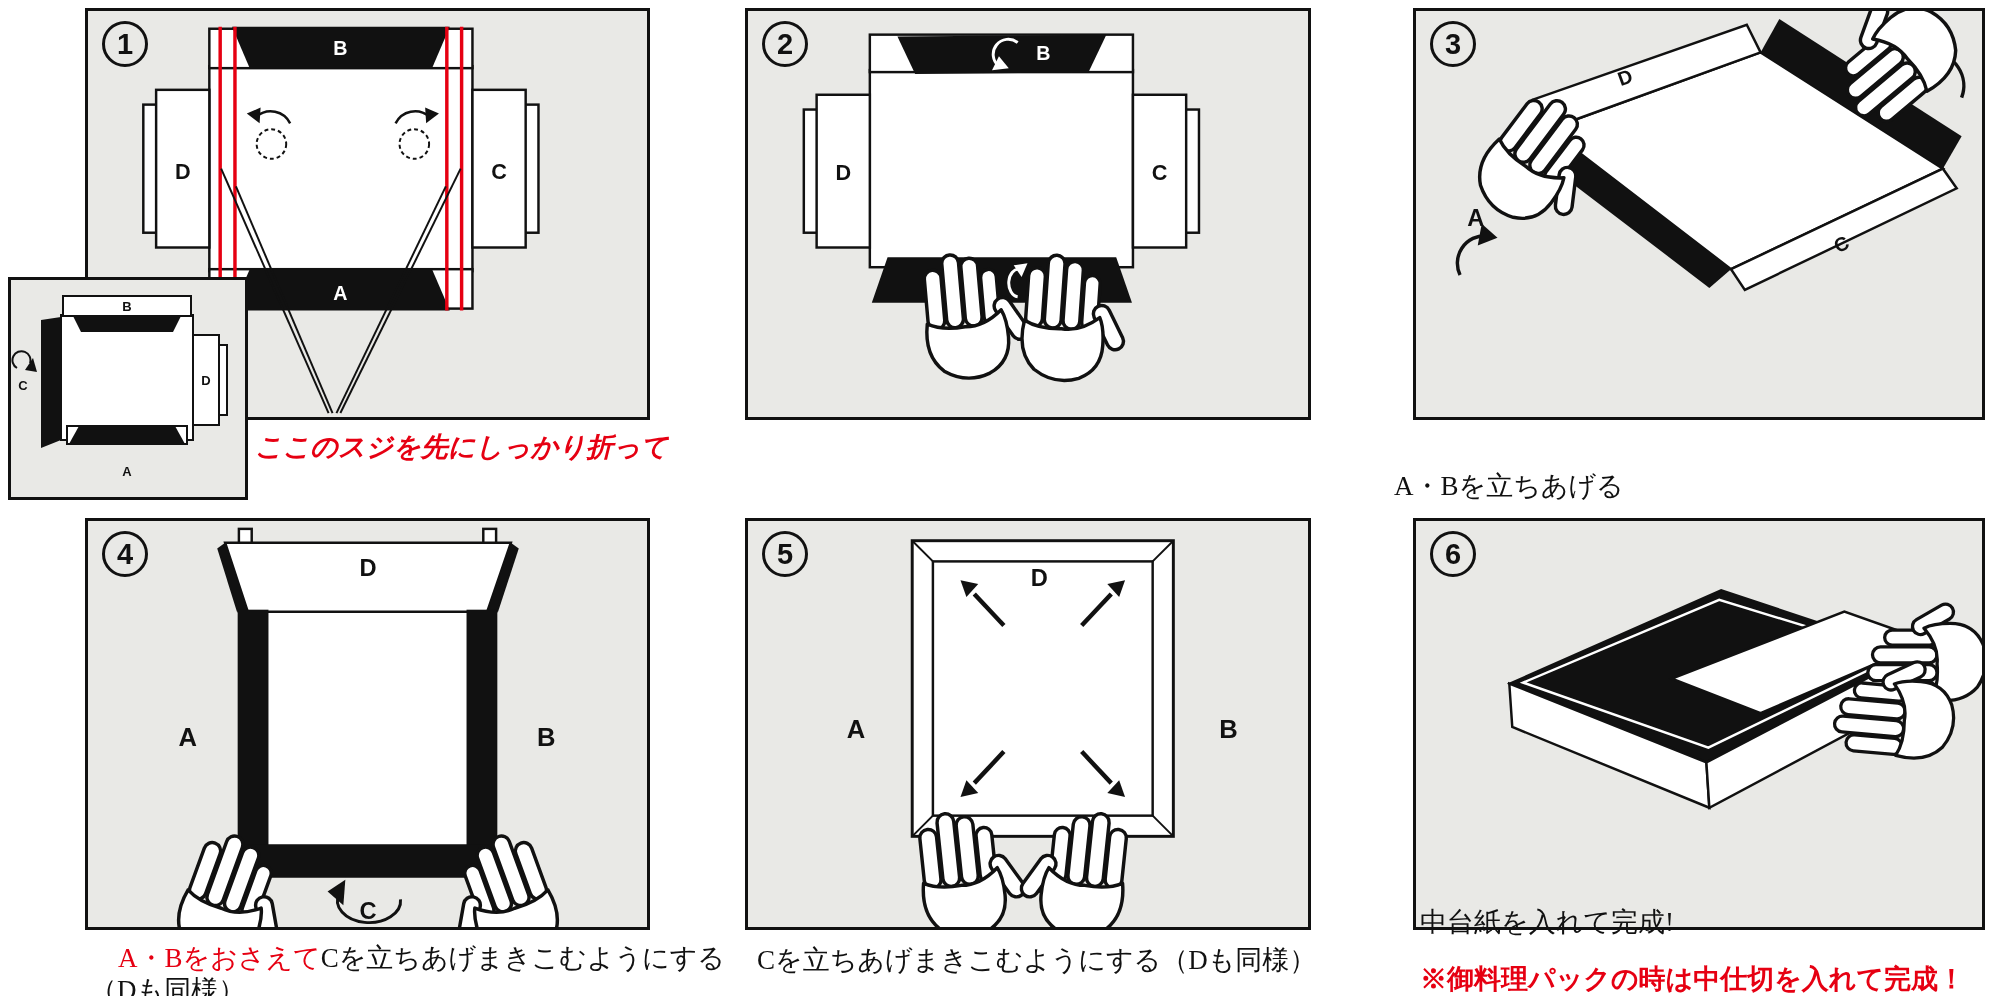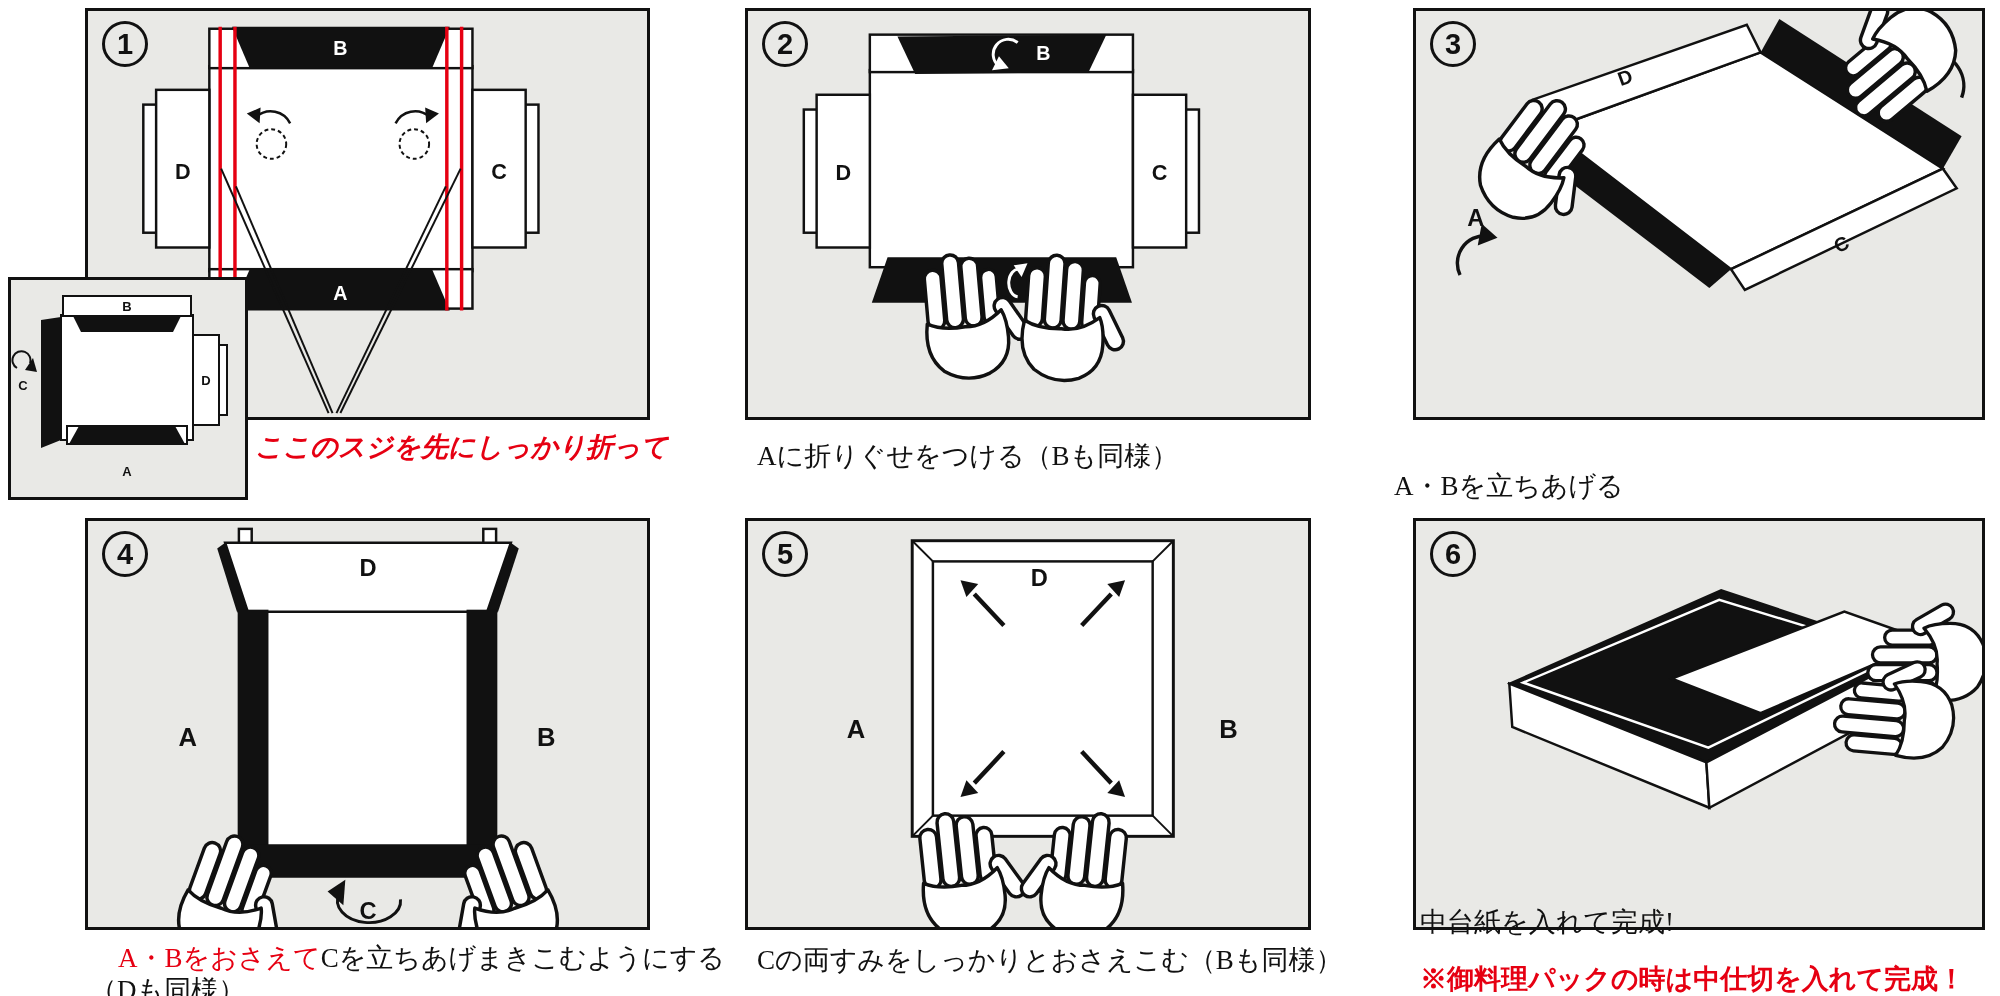--- a/index.html
+++ b/index.html
@@ -139,21 +139,20 @@
         <polygon points="268,258 282,256 276,270" fill="#ffffff"></polygon>
       </g>
       <text x="298" y="50" text-anchor="middle" font-size="20" fill="#ffffff">B</text>
       <text x="302" y="281" text-anchor="middle" font-size="20" fill="#ffffff">A</text>
       <text x="95" y="172" text-anchor="middle" font-size="22" fill="#111111">D</text>
       <text x="416" y="172" text-anchor="middle" font-size="22" fill="#111111">C</text>
       <use href="#hand" transform="translate(175,246) rotate(-5)"></use>
       <use href="#hand" transform="translate(285,242) rotate(4)"></use>
     </svg>
   </div>
-  <div class="caption" style="left:757px;top:440px;">Aに折りぐせをつける（Bも同様）</div>
 
   <div class="panel" style="left:1413px;top:8px;width:572px;height:412px;">
     <div class="stepnum">3</div>
     <svg viewBox="0 0 565 412">
       <g>
         <polygon points="130,120 345,42 530,160 315,262" fill="#ffffff" stroke="#111111" stroke-width="2.5"></polygon>
         <polygon points="130,120 345,42 331,14 114,90" fill="#ffffff" stroke="#111111" stroke-width="2.5"></polygon>
         <polygon points="345,42 530,160 549,127 364,8" fill="#111111"></polygon>
         <polygon points="130,120 315,262 293,281 108,140" fill="#111111"></polygon>
         <polygon points="315,262 530,160 544,180 329,283" fill="#ffffff" stroke="#111111" stroke-width="2.5"></polygon>
@@ -229,21 +228,21 @@
         <polygon points="381,280 363,276 375,263" fill="#111111" stroke="none"></polygon>
       </g>
       <text x="294" y="66" text-anchor="middle" font-size="24" fill="#111111">D</text>
       <text x="108" y="220" text-anchor="middle" font-size="26" fill="#111111">A</text>
       <text x="486" y="220" text-anchor="middle" font-size="26" fill="#111111">B</text>
       <text x="292" y="378" text-anchor="middle" font-size="24" fill="#111111">C</text>
       <use href="#hand" transform="translate(170,296) rotate(-6)"></use>
       <use href="#hand" transform="translate(385,296) scale(-1,1) rotate(-6)"></use>
     </svg>
   </div>
-  <div class="caption" style="left:757px;top:944px;">Cの両すみをしっかりとおさえこむ（Bも同様）</div>
+  <div class="caption" style="left:757px;top:944px;">Cを立ちあげまきこむようにする（Dも同様）</div>
 
   <div class="panel" style="left:1413px;top:518px;width:572px;height:412px;">
     <div class="stepnum">6</div>
     <svg viewBox="0 0 565 412">
       <g>
         <polygon points="90,165 305,70 500,135 290,245" fill="#111111" stroke="#111111" stroke-width="2"></polygon>
         <polygon points="104,164 303,80 486,136 292,230" fill="none" stroke="#ffffff" stroke-width="2.5"></polygon>
         <polygon points="255,160 430,92 515,122 345,195" fill="#ffffff" stroke="#111111" stroke-width="2.5"></polygon>
         <polygon points="90,165 290,245 293,291 93,209" fill="#ffffff" stroke="#111111" stroke-width="2.5"></polygon>
         <polygon points="290,245 500,135 503,179 293,291" fill="#ffffff" stroke="#111111" stroke-width="2.5"></polygon>

